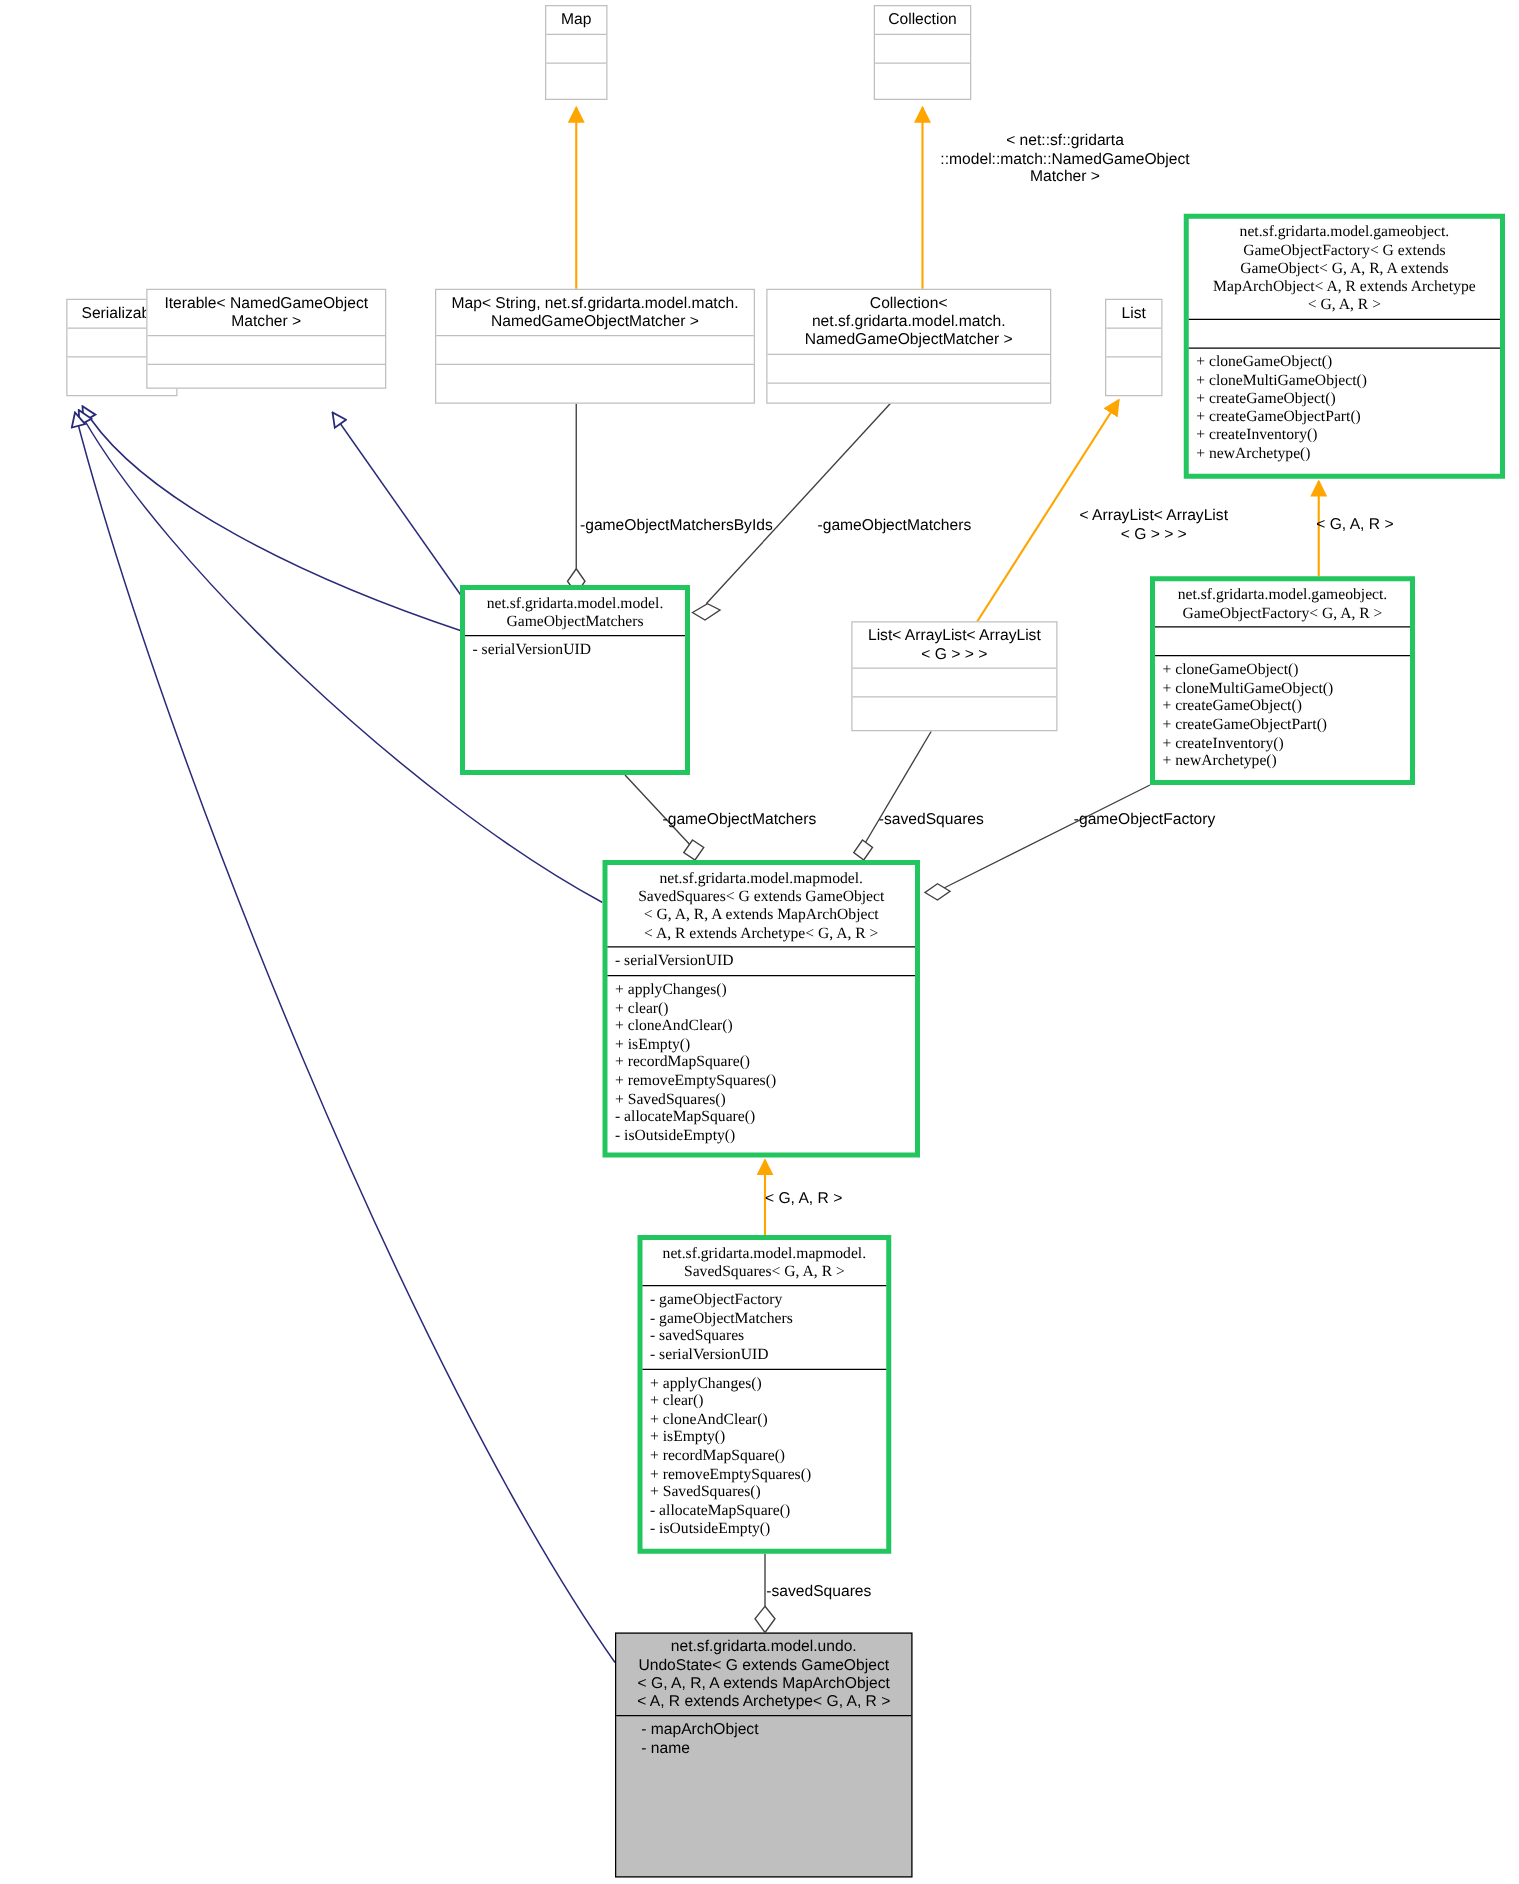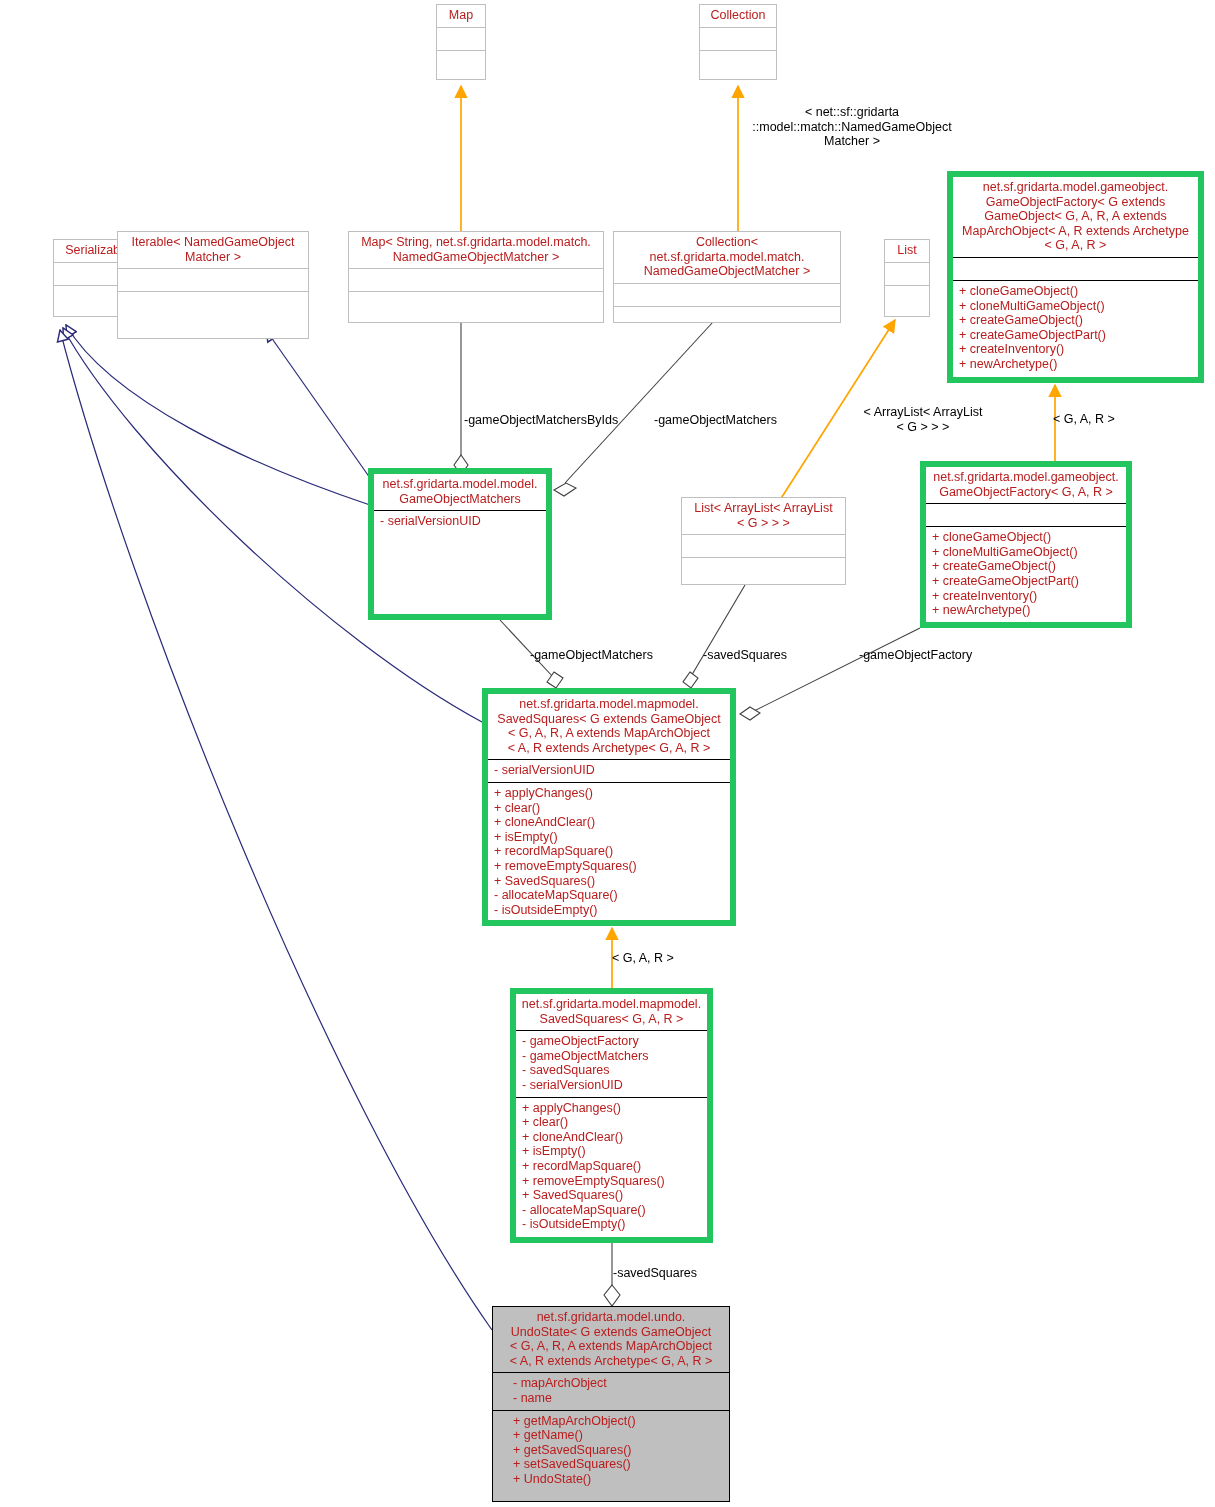--- a/index.html
+++ b/index.html
@@ -22,33 +22,34 @@
     top: 0;
     width: 1215px;
     height: 1507px;
     pointer-events: none;
   }
   .node {
     position: absolute;
     box-sizing: border-box;
     background: #ffffff;
     font-size: 12.5px;
-    color: #b91c1c;
+    color: #000000;
     line-height: 14.6px;
   }
   
   .node.lib {
     border: 1px solid #bfbfbf;
   }
   .node.lib .sep {
     border-top: 1px solid #bfbfbf;
   }
   
   .node.own {
-    border: 6px solid #22c55e;
+    border: 4px solid #22c55e;
+    font-family: Liberation Serif, serif;
   }
   .node.own .sep {
     border-top: 1px solid #000000;
   }
   
   .node.current {
     border: 1px solid #000000;
     background: #bfbfbf;
   }
   .node.current .sep {
@@ -144,21 +145,21 @@
     <div class="n-attrs empty sep"></div>
     <div class="n-ops empty sep"></div>
   </div>
 
   <div class="node lib" style="left:5px; top:239px; width:89px; height:78px;margin-left:48px;">
     <div class="n-title">Serializable</div>
     <div class="n-attrs empty sep"></div>
     <div class="n-ops empty sep"></div>
   </div>
 
-  <div class="node lib" style="left:117px; top:231px; width:192px; height:108px;">
+  <div class="node lib" style="left:117px; top:231px; width:192px; height:80px;">
     <div class="n-title">Iterable&lt; NamedGameObject
 Matcher &gt;</div>
     <div class="n-attrs empty sep"></div>
     <div class="n-ops empty sep"></div>
   </div>
 
   <div class="node lib" style="left:348px; top:231px; width:256px; height:92px;">
     <div class="n-title">Map&lt; String, net.sf.gridarta.model.match.
 NamedGameObjectMatcher &gt;</div>
     <div class="n-attrs empty sep"></div>
@@ -253,25 +254,20 @@
 - isOutsideEmpty()</div>
   </div>
 
   <div class="node current" style="left:492px; top:1306px; width:238px; height:196px;">
     <div class="n-title">net.sf.gridarta.model.undo.
 UndoState&lt; G extends GameObject
 &lt; G, A, R, A extends MapArchObject
 &lt; A, R extends Archetype&lt; G, A, R &gt;</div>
     <div class="n-attrs sep">- mapArchObject
 - name</div>
-    <div class="n-ops sep">+ getMapArchObject()
-+ getName()
-+ getSavedSquares()
-+ setSavedSquares()
-+ UndoState()</div>
   </div>
 
 
   <div class="edge-label ctr" style="left:737px; top:105px; width:230px;">&lt; net::sf::gridarta
 ::model::match::NamedGameObject
 Matcher &gt;</div>
 
   <div class="edge-label lft" style="left:464px; top:413px; width:200px;">-gameObjectMatchersByIds</div>
 
   <div class="edge-label lft" style="left:654px; top:413px; width:180px;">-gameObjectMatchers</div>

